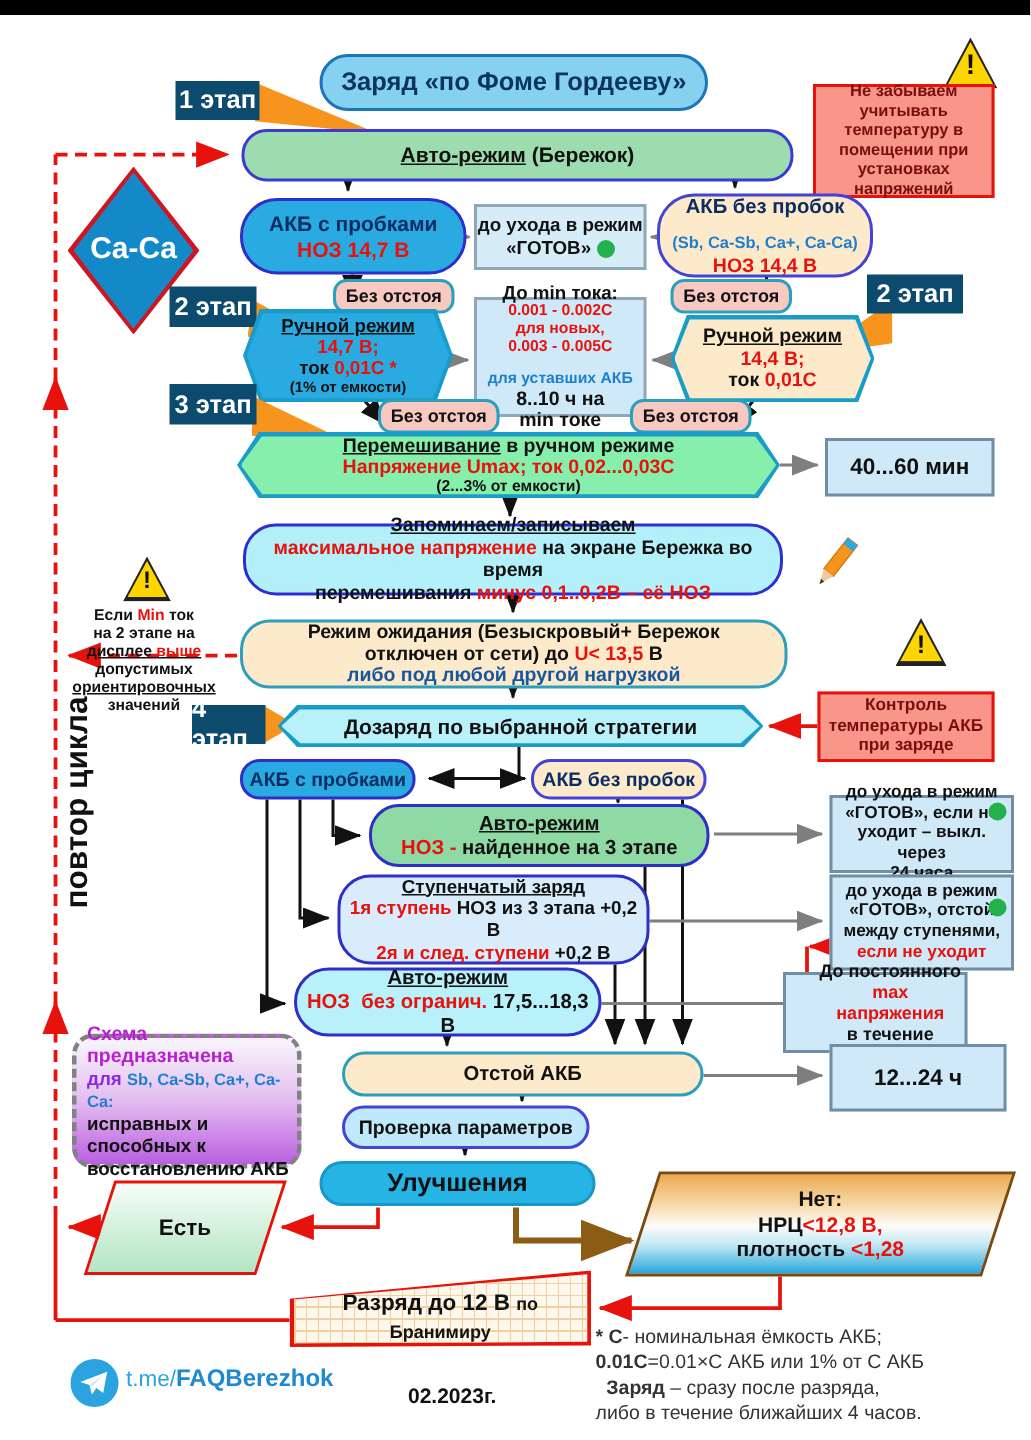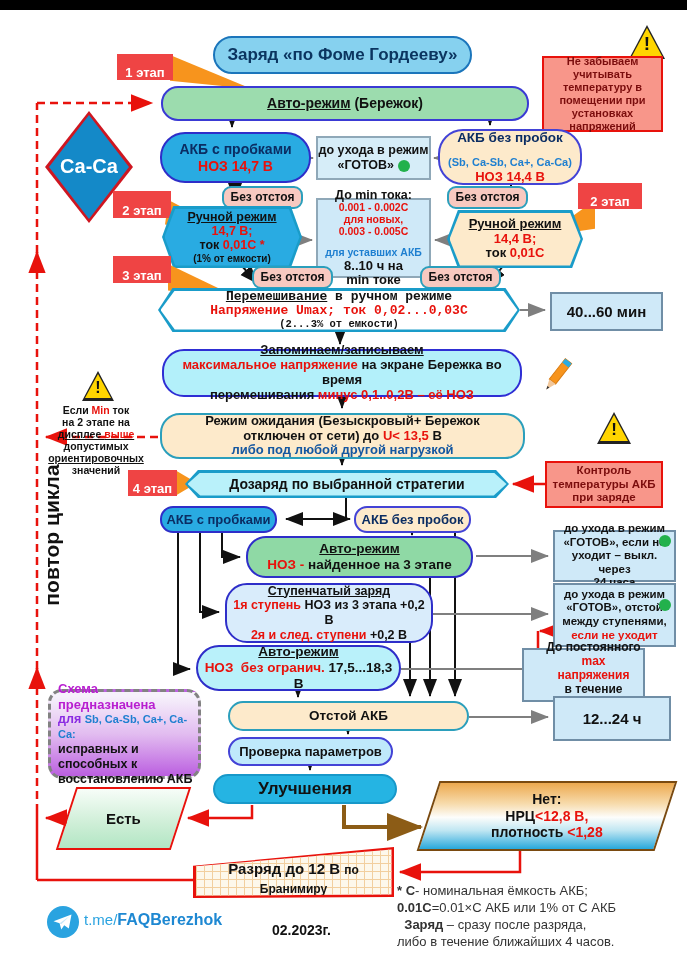--- a/index.html
+++ b/index.html
@@ -4,21 +4,21 @@
 <style>
   html,body{margin:0;padding:0;background:#fff;font-family:"Liberation Sans",sans-serif;}
   #c{position:relative;width:687px;height:960px;background:#fff;overflow:hidden;}
   .a{position:absolute;box-sizing:border-box;}
   .bx{display:flex;flex-direction:column;align-items:center;justify-content:center;text-align:center;font-weight:bold;line-height:1.18;color:#111;}
   .u{text-decoration:underline;}
   .r{color:#e8120c;}
   .nb{color:#0b2d63;}
   .bl{color:#1e7fd0;margin-top:10px;}
   .dkr{color:#7b0d0d;}
-  .stage{background:#ef4444;color:#fff;display:flex;align-items:flex-end;justify-content:center;font-weight:bold;font-size:13px;}
+  .stage{background:#0c4a6e;color:#fff;display:flex;align-items:center;justify-content:center;font-weight:bold;font-size:17px;}
   .tri{background:#f7941d;}
   .warno{clip-path:polygon(50% 0,100% 100%,0 100%);background:#222;}
   .warni{position:absolute;inset:3px;clip-path:polygon(50% 0,100% 100%,0 100%);background:#ffd500;display:flex;align-items:flex-end;justify-content:center;font-weight:900;color:#111;font-size:19px;padding-bottom:1px;}
   .gdot{display:inline-block;width:12px;height:12px;border-radius:50%;background:#22b14c;vertical-align:middle;}
   .hexo{clip-path:polygon(8% 0,92% 0,100% 50%,92% 100%,8% 100%,0 50%);background:#1a9cc9;}
   .hexi{position:absolute;inset:2.5px;clip-path:polygon(8% 0,92% 0,100% 50%,92% 100%,8% 100%,0 50%);display:flex;flex-direction:column;justify-content:center;text-align:center;font-weight:bold;line-height:1.15;color:#111;}
   .hexo4{clip-path:polygon(4% 0,96% 0,100% 50%,96% 100%,4% 100%,0 50%);background:#1a9cc9;}
   .hexi4{position:absolute;inset:2.5px;clip-path:polygon(4% 0,96% 0,100% 50%,96% 100%,4% 100%,0 50%);display:flex;flex-direction:column;align-items:center;justify-content:center;text-align:center;font-weight:bold;line-height:1.15;color:#111;}
   .rib{background:#cfe9f8;border:2px solid #708ea6;font-size:11.5px;}
   .seg{white-space:pre-wrap;}
@@ -189,21 +189,21 @@
     </div>
 
   <div class="a bx" style="left:252px;top:266px;width:81px;height:23px;background:#f8c9c0;border:2px solid #2b9fbc;border-radius:9px;font-size:12px;">
       <span class="seg">Без отстоя</span>
     </div>
   <div class="a bx" style="left:420px;top:266px;width:81px;height:23px;background:#f8c9c0;border:2px solid #2b9fbc;border-radius:9px;font-size:12px;">
       <span class="seg">Без отстоя</span>
     </div>
 
   <div class="a hexo4" style="left:158px;top:288px;width:362px;height:44px;">
-    <div class="hexi4" style="background:#ffffff;font-size:13px;line-height:1.1;font-family:Liberation Mono, monospace;">
+    <div class="hexi4" style="background:#86efac;font-size:13px;line-height:1.1;">
       <div><span class="seg u">Перемешивание</span><span class="seg"> в ручном режиме</span></div>
       <span class="seg r">Напряжение Umax; ток 0,02...0,03С</span>
       <span class="seg" style="font-size:10.5px;">(2...3% от емкости)</span>
     </div>
   </div>
   <div class="a bx rib" style="left:550px;top:292px;width:113px;height:39px;font-size:15px;">
       <span class="seg">40...60 мин</span>
     </div>
 
   <div class="a bx" style="left:162px;top:349px;width:360px;height:48px;background:#b3f0fa;border:2.5px solid #2e2ed4;border-radius:22px;font-size:13px;line-height:1.15;">

